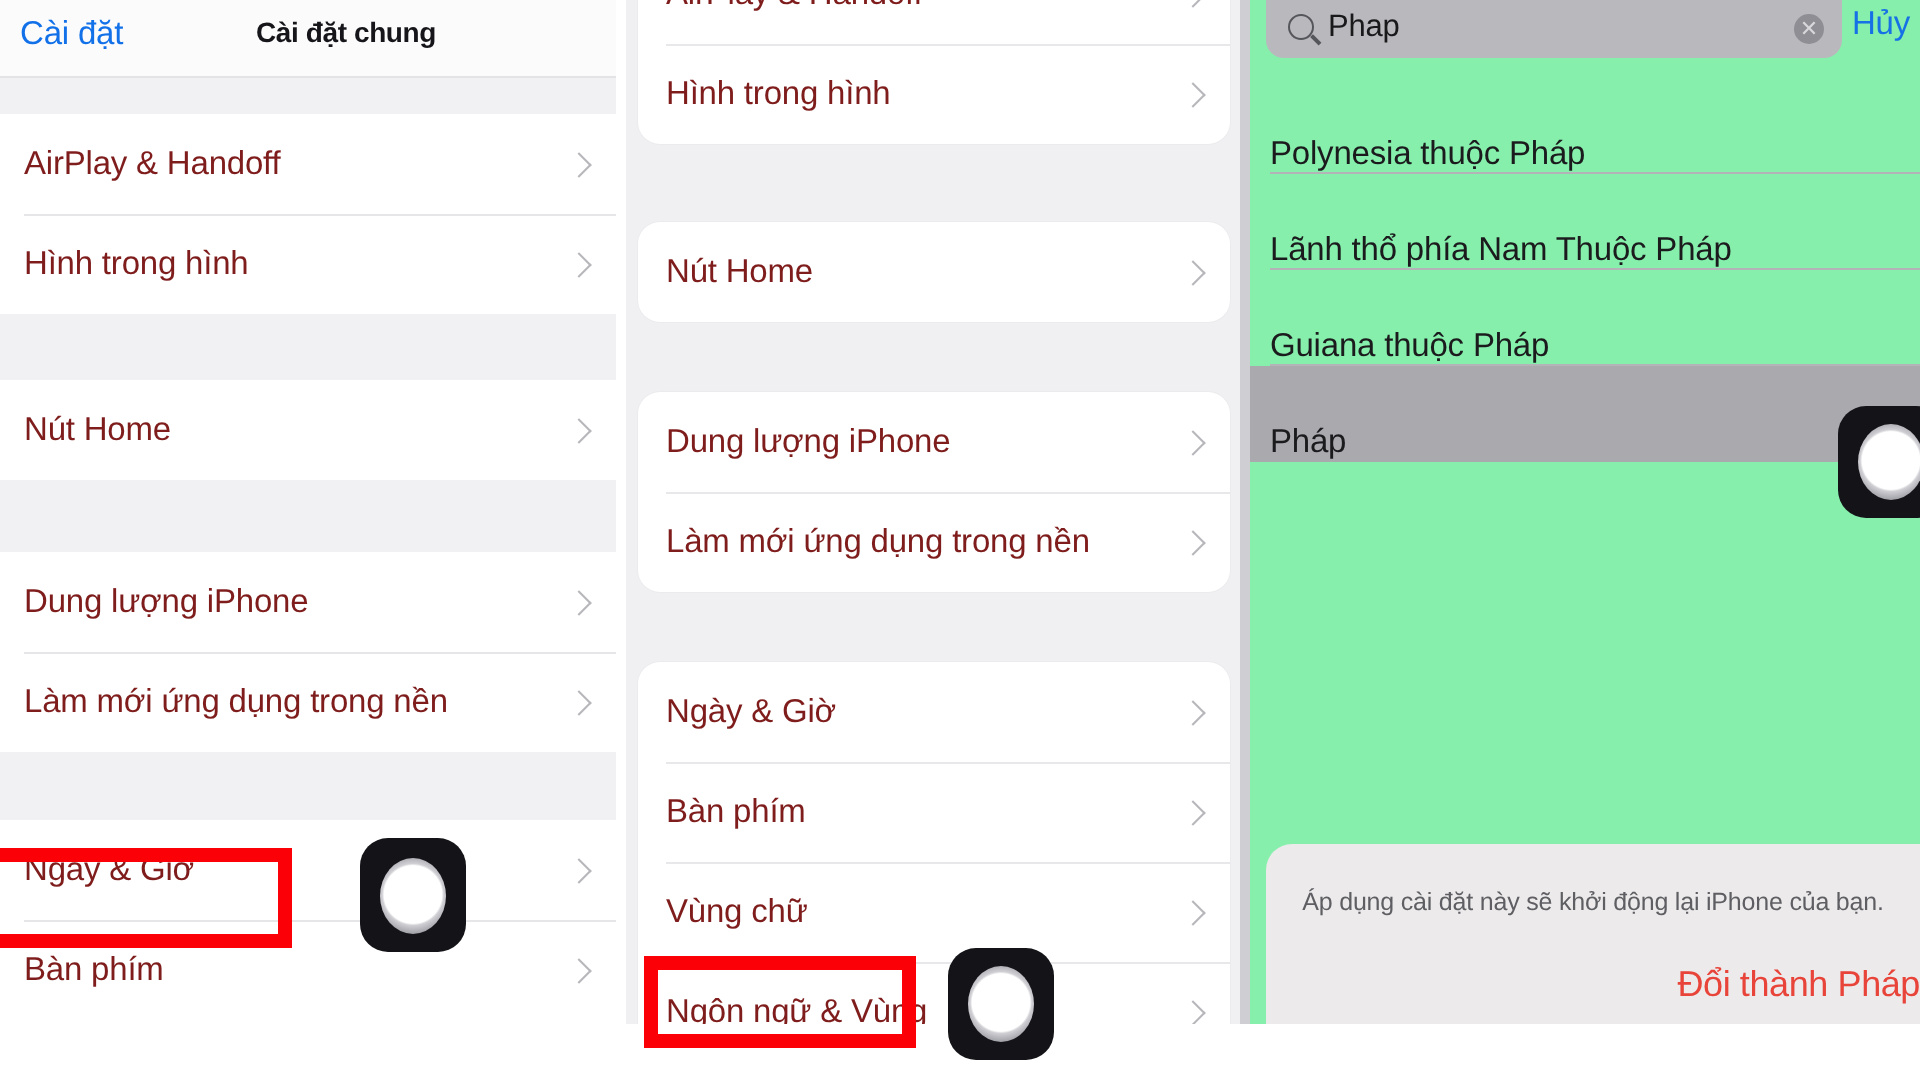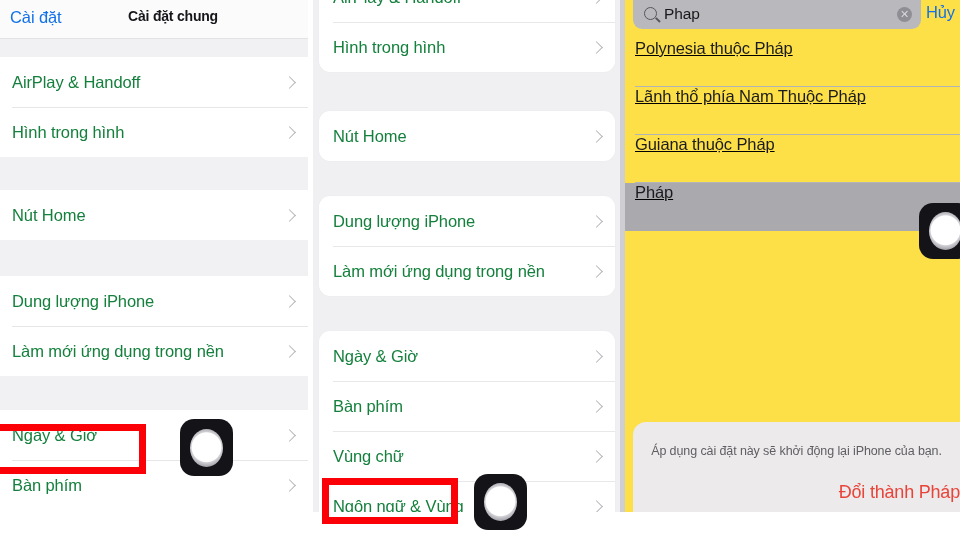--- a/index.html
+++ b/index.html
@@ -78,21 +78,21 @@
     content: "";
     position: absolute;
     left: 12px;
     right: 0;
     top: 0;
     height: 1px;
     background: #e6e6e9;
   }
   .row-label {
     font-size: 16.5px;
-    color: #15803d;
+    color: #7f1d1d;
     letter-spacing: -0.1px;
     white-space: nowrap;
   }
   .chev {
     position: absolute;
     right: 14px;
     top: 50%;
     width: 8px;
     height: 8px;
     margin-top: -4px;
@@ -138,21 +138,21 @@
     right: 0;
     width: 5px;
     height: 540px;
     background: #cfcfd3;
   }
 
   
   #panel-right {
     left: 625px;
     width: 335px;
-    background: #fde047;
+    background: #86efac;
   }
   .search-wrap {
     position: absolute;
     top: 0;
     left: 0;
     right: 0;
     height: 29px;
   }
   .search-field {
     position: absolute;
@@ -211,24 +211,23 @@
     right: 5px;
     top: 3px;
     font-size: 16.5px;
     color: #1670e6;
     letter-spacing: -0.1px;
   }
   .result-row {
     position: relative;
     height: 48px;
     display: flex;
-    align-items: flex-start;
+    align-items: flex-end;
     padding-left: 10px;
     box-sizing: border-box;
-    text-decoration: underline;
   }
   .result-row::after {
     content: "";
     position: absolute;
     left: 10px;
     right: 0;
     bottom: 0;
     height: 1px;
     background: #b4b4b8;
   }

